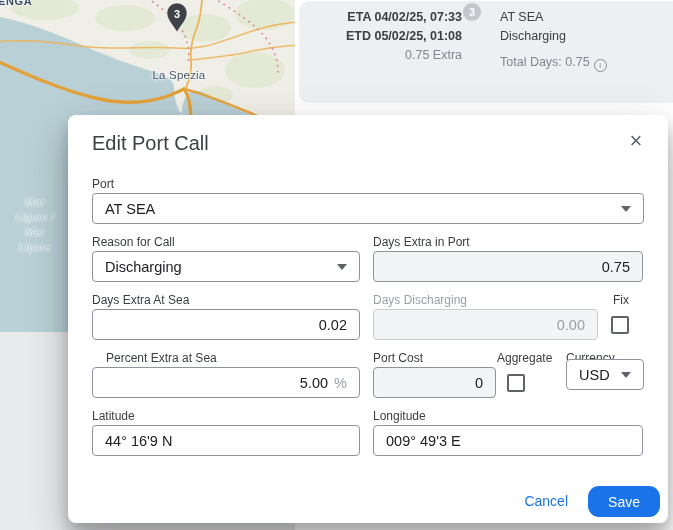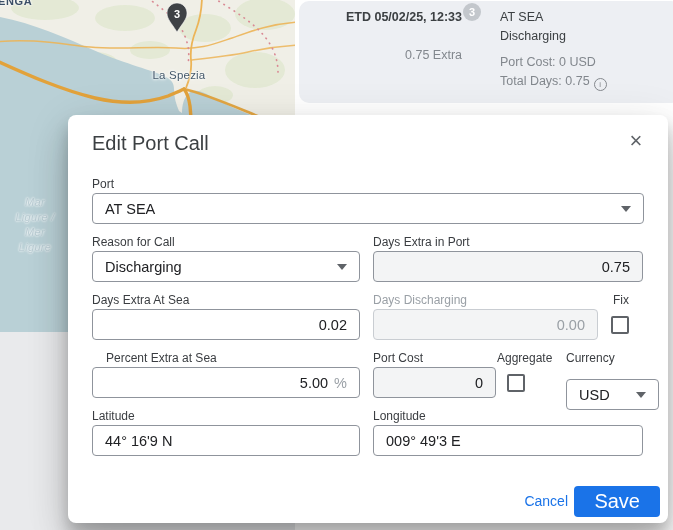--- a/index.html
+++ b/index.html
@@ -89,22 +89,22 @@
   .pctbox .suffix{color:#9aa0a6;margin-left:6px;}
   .checkbox{
     position:absolute;width:18px;height:18px;box-sizing:border-box;
     border:2px solid #5f6368;border-radius:2px;background:#fff;cursor:pointer;
   }
   .btn-text{
     position:absolute;font-size:14px;font-weight:500;color:#1a73e8;cursor:pointer;
     padding:6px 8px;border-radius:4px;background:transparent;border:none;font-family:inherit;
   }
   .btn-primary{
-    position:absolute;font-size:20px;font-weight:500;color:#fff;background:#1a73e8;
-    border:none;border-radius:4px;height:31px;padding:0 20px;cursor:pointer;font-family:inherit;
+    position:absolute;font-size:14px;font-weight:500;color:#fff;background:#1a73e8;
+    border:none;border-radius:11px;height:31px;padding:0 20px;cursor:pointer;font-family:inherit;
   }
 </style>
 </head>
 <body>
 
 <div class="map">
   <svg width="295" height="332" viewBox="0 0 295 332">
 
     <rect x="-5" y="-5" width="305" height="342" fill="#f0efe7"></rect>
 
@@ -145,29 +145,29 @@
   <span class="map-label-city">La Spezia</span>
   <span class="map-label-sea">Mar
 Ligure /
 Mer
 Ligure</span>
 </div>
 <div class="below-map"></div>
 
 <div class="card">
   <div class="card-col1">
-    <div>ETD 05/02/25, 12:33</div>
+    <div>ETA 04/02/25, 07:33</div>
+    <div>ETD 05/02/25, 01:08</div>
   </div>
   <div class="card-extra">0.75 Extra</div>
   <div class="card-badge">3</div>
   <div class="card-col2">
     <div class="c2-strong">AT SEA</div>
     <div>Discharging</div>
     <div class="row-gap"></div>
-    <div class="c2-grey">Port Cost: 0 USD</div>
     <div class="c2-grey">
       <span>Total Days: 0.75</span><span class="info-icon">i</span>
     </div>
   </div>
 </div>
 
 <div class="modal">
   <div class="modal-title">Edit Port Call</div>
   <div class="modal-close">×</div>
 
@@ -195,21 +195,21 @@
   <span class="flabel" style="left:38px;top:236px;">Percent Extra at Sea</span>
   <div class="pctbox" style="left:24px;top:252px;width:268px;text-align:right;">
     <span>5.00</span>
     <span class="suffix">%</span>
   </div>
   <span class="flabel" style="left:305px;top:236px;">Port Cost</span>
   <input class="inp right filled" style="left: 305px; top: 252px; width: 123px;" value="0">
   <span class="flabel" style="left:429px;top:236px;">Aggregate</span>
   <div class="checkbox" style="left:439px;top:259px;"></div>
   <span class="flabel" style="left:498px;top:236px;">Currency</span>
-  <div class="selectbox" style="left:498px;top:264px;width:93px;">
+  <div class="selectbox" style="left:498px;top:244px;width:78px;">
     <span>USD</span>
     <span class="sel-arrow"></span>
   </div>
 
   <span class="flabel" style="left:24px;top:294px;">Latitude</span>
   <input class="inp" style="left: 24px; top: 310px; width: 268px;" value="44° 16'9 N">
   <span class="flabel" style="left:305px;top:294px;">Longitude</span>
   <input class="inp" style="left: 305px; top: 310px; width: 270px;" value="009° 49'3 E">
 
   <button class="btn-text" style="right:92px;top:372px;margin-left:36px;">Cancel</button>

